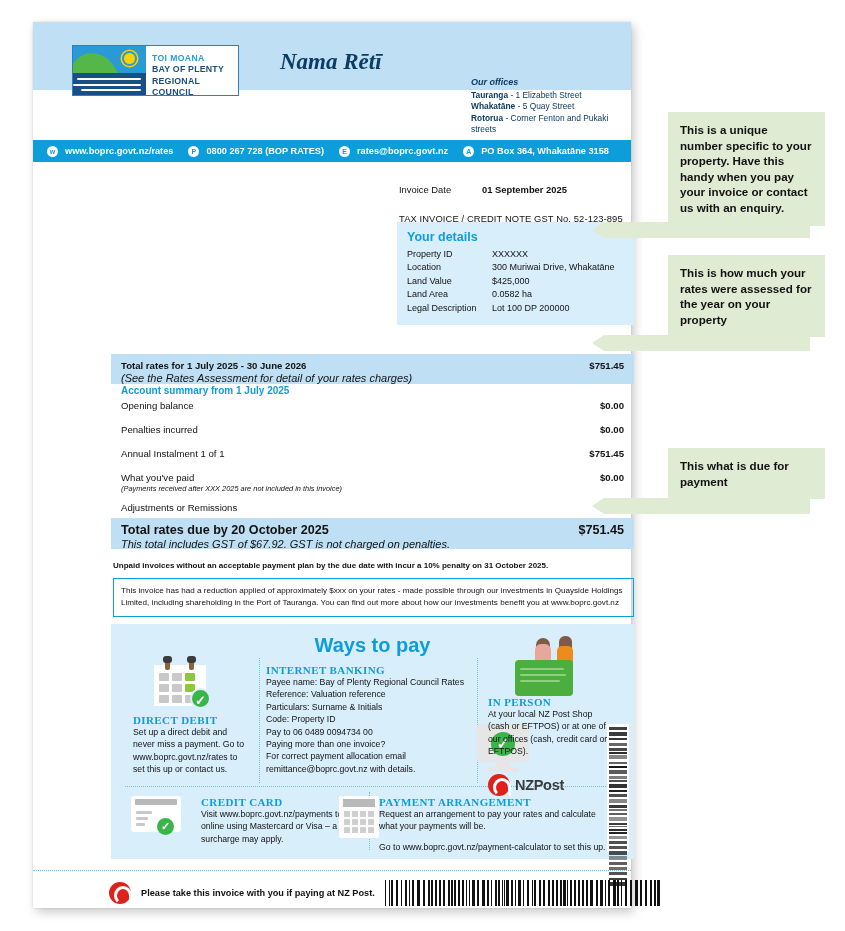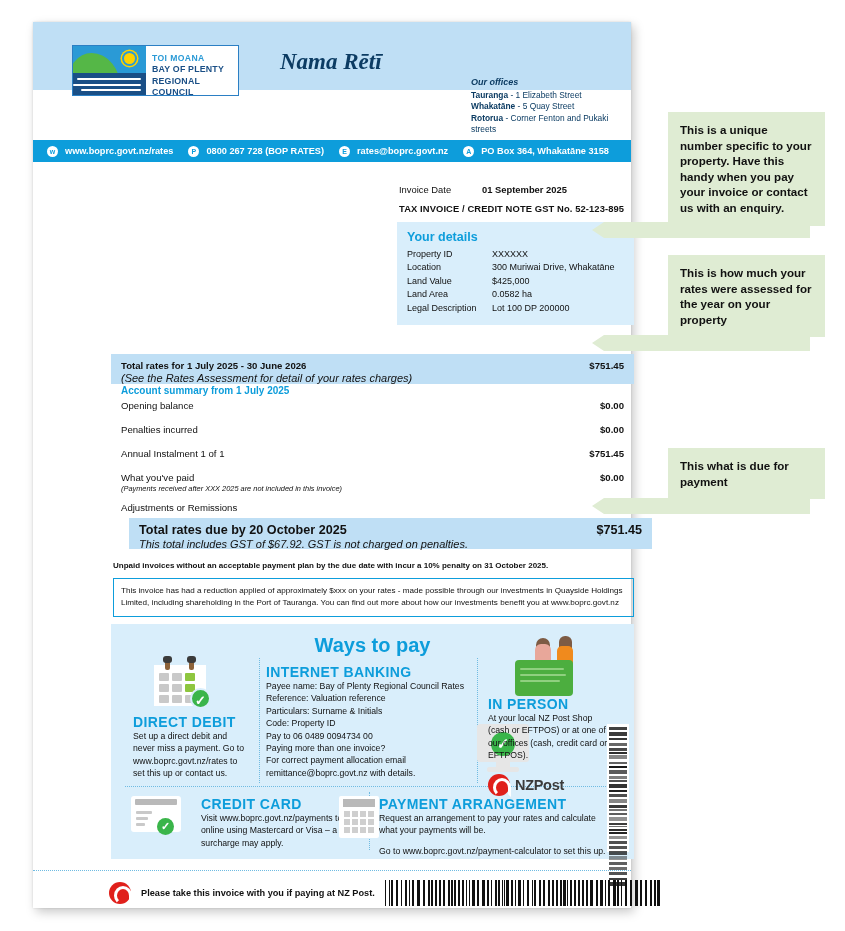--- a/index.html
+++ b/index.html
@@ -68,21 +68,21 @@
     width: 11px; height: 11px; border-radius: 50%; background: #fff; color: #0d9ddb;
     font-size: 7px; font-weight: bold; flex: none;
   }
   .cbar .ct { color: #fff; font-size: 9.2px; font-weight: bold; margin-right: 8px; white-space: nowrap; }
 
   
   .meta { position: absolute; left: 366px; top: 162px; font-size: 9.4px; color: #111; }
   .meta .row { display: flex; }
   .meta .k { width: 83px; }
   .meta .v { font-weight: bold; }
-  .meta .tax { margin-top: 8px; font-weight: bold; font-size: 9.4px; letter-spacing: .1px; }
+  .meta .tax { margin-top: 18px; font-weight: normal; font-size: 9.4px; letter-spacing: .1px; }
 
   .example {
     position: absolute; left: 129px; top: 221px;
     color: #ec008c; font-size: 34px; font-weight: bold; letter-spacing: .5px;
   }
 
   
   .details {
     position: absolute; left: 364px; top: 200px; width: 237px; background: #d9eefb;
     padding: 8px 10px 10px 10px;
@@ -92,21 +92,21 @@
   .details .k { width: 85px; flex: none; }
   .details .row.hl .k, .details .row.hl .v { font-weight: bold; }
 
   
   .band { position: absolute; left: 78px; width: 523px; background: #bfdff5; }
   .band .bl { position: absolute; left: 10px; top: 6px; font-size: 9.6px; font-weight: bold; color: #111; }
   .band .bs { position: absolute; left: 10px; top: 18px; font-size: 11px; font-style: italic; color: #111; }
   .band .br { position: absolute; right: 10px; top: 6px; font-size: 9.6px; font-weight: bold; color: #111; }
 
   #band-total { top: 332px; height: 30px; }
-  #band-due { top: 496px; height: 31px; margin-left: 18px; }
+  #band-due { top: 496px; height: 31px; }
   #band-due .bl { font-size: 12.6px; top: 5px; }
   #band-due .br { font-size: 12.6px; top: 5px; }
   #band-due .bs { top: 20px; }
 
   .acct-h { position: absolute; left: 88px; top: 363px; color: #0d9ddb; font-size: 10px; font-weight: bold; }
   .lines { position: absolute; left: 88px; top: 378px; width: 503px; }
   .lrow { position: relative; height: 24px; font-size: 9.6px; color: #111; }
   .lrow .lv { position: absolute; right: 0; top: 0; font-weight: bold; }
   .lrow .ls { font-size: 7.4px; font-style: italic; display: block; margin-top: 1px; }
 
@@ -116,21 +116,21 @@
     padding: 6px 7px; font-size: 8.1px; line-height: 12.4px; color: #111;
   }
 
   
   .wtp { position: absolute; left: 78px; top: 602px; width: 523px; height: 235px; background: #d9eefb; }
   .wtp h2 { margin: 0; position: absolute; left: 0; right: 0; top: 10px; text-align: center; color: #0d9ddb; font-size: 20px; }
   .dash-v { position: absolute; border-left: 1.4px dotted #6fbbe2; }
   .dash-h { position: absolute; border-top: 1.4px dotted #6fbbe2; }
 
   .sec { position: absolute; color: #111; }
-  .sec .st { color: #0d9ddb; font-size: 14px; font-weight: bold; letter-spacing: .4px; }
+  .sec .st { color: #0d9ddb; font-size: 11px; font-weight: bold; letter-spacing: .4px; font-family: Liberation Serif, serif; }
   .sec .sb { font-size: 8.7px; line-height: 12.4px; }
 
   #sec-dd { left: 22px; top: 90px; width: 118px; text-align: left; }
   #sec-ib { left: 155px; top: 40px; width: 200px; }
   #sec-ip { left: 377px; top: 72px; width: 125px; }
   #sec-cc { left: 90px; top: 172px; width: 160px; }
   #sec-pa { left: 268px; top: 172px; width: 230px; }
 
   
   .ic-cal { position: absolute; left: 40px; top: 33px; width: 58px; height: 50px; }

